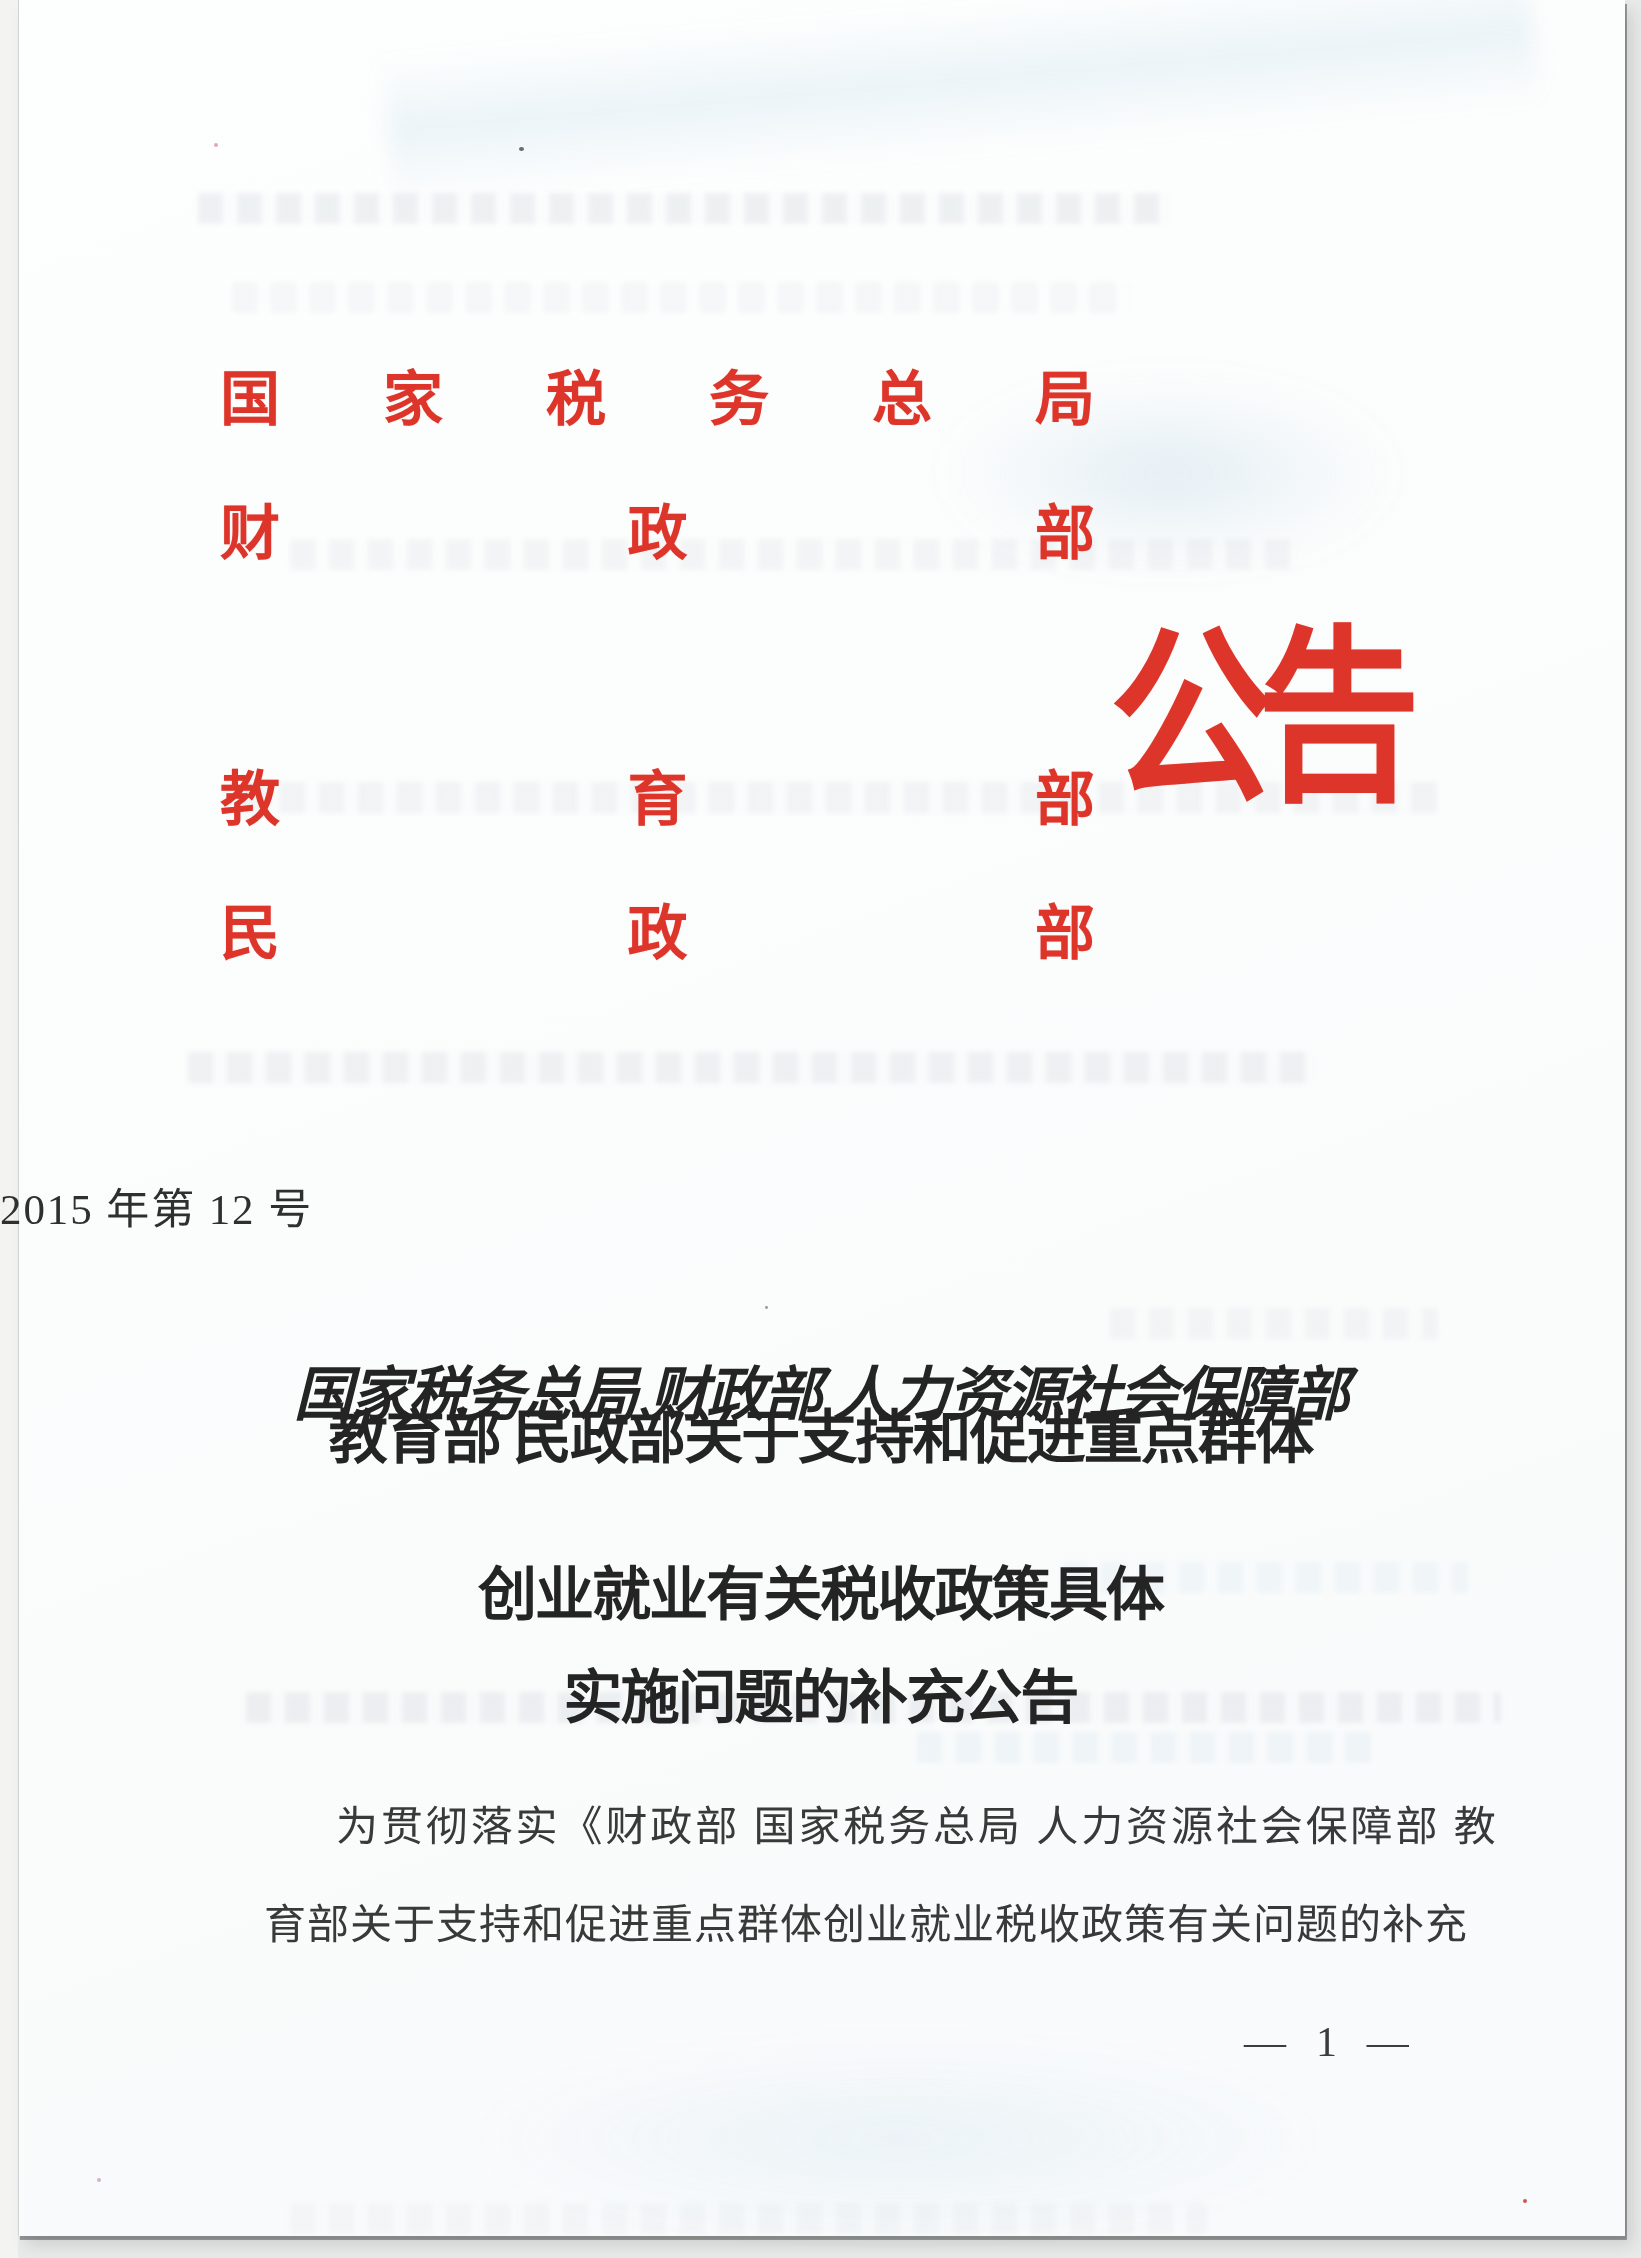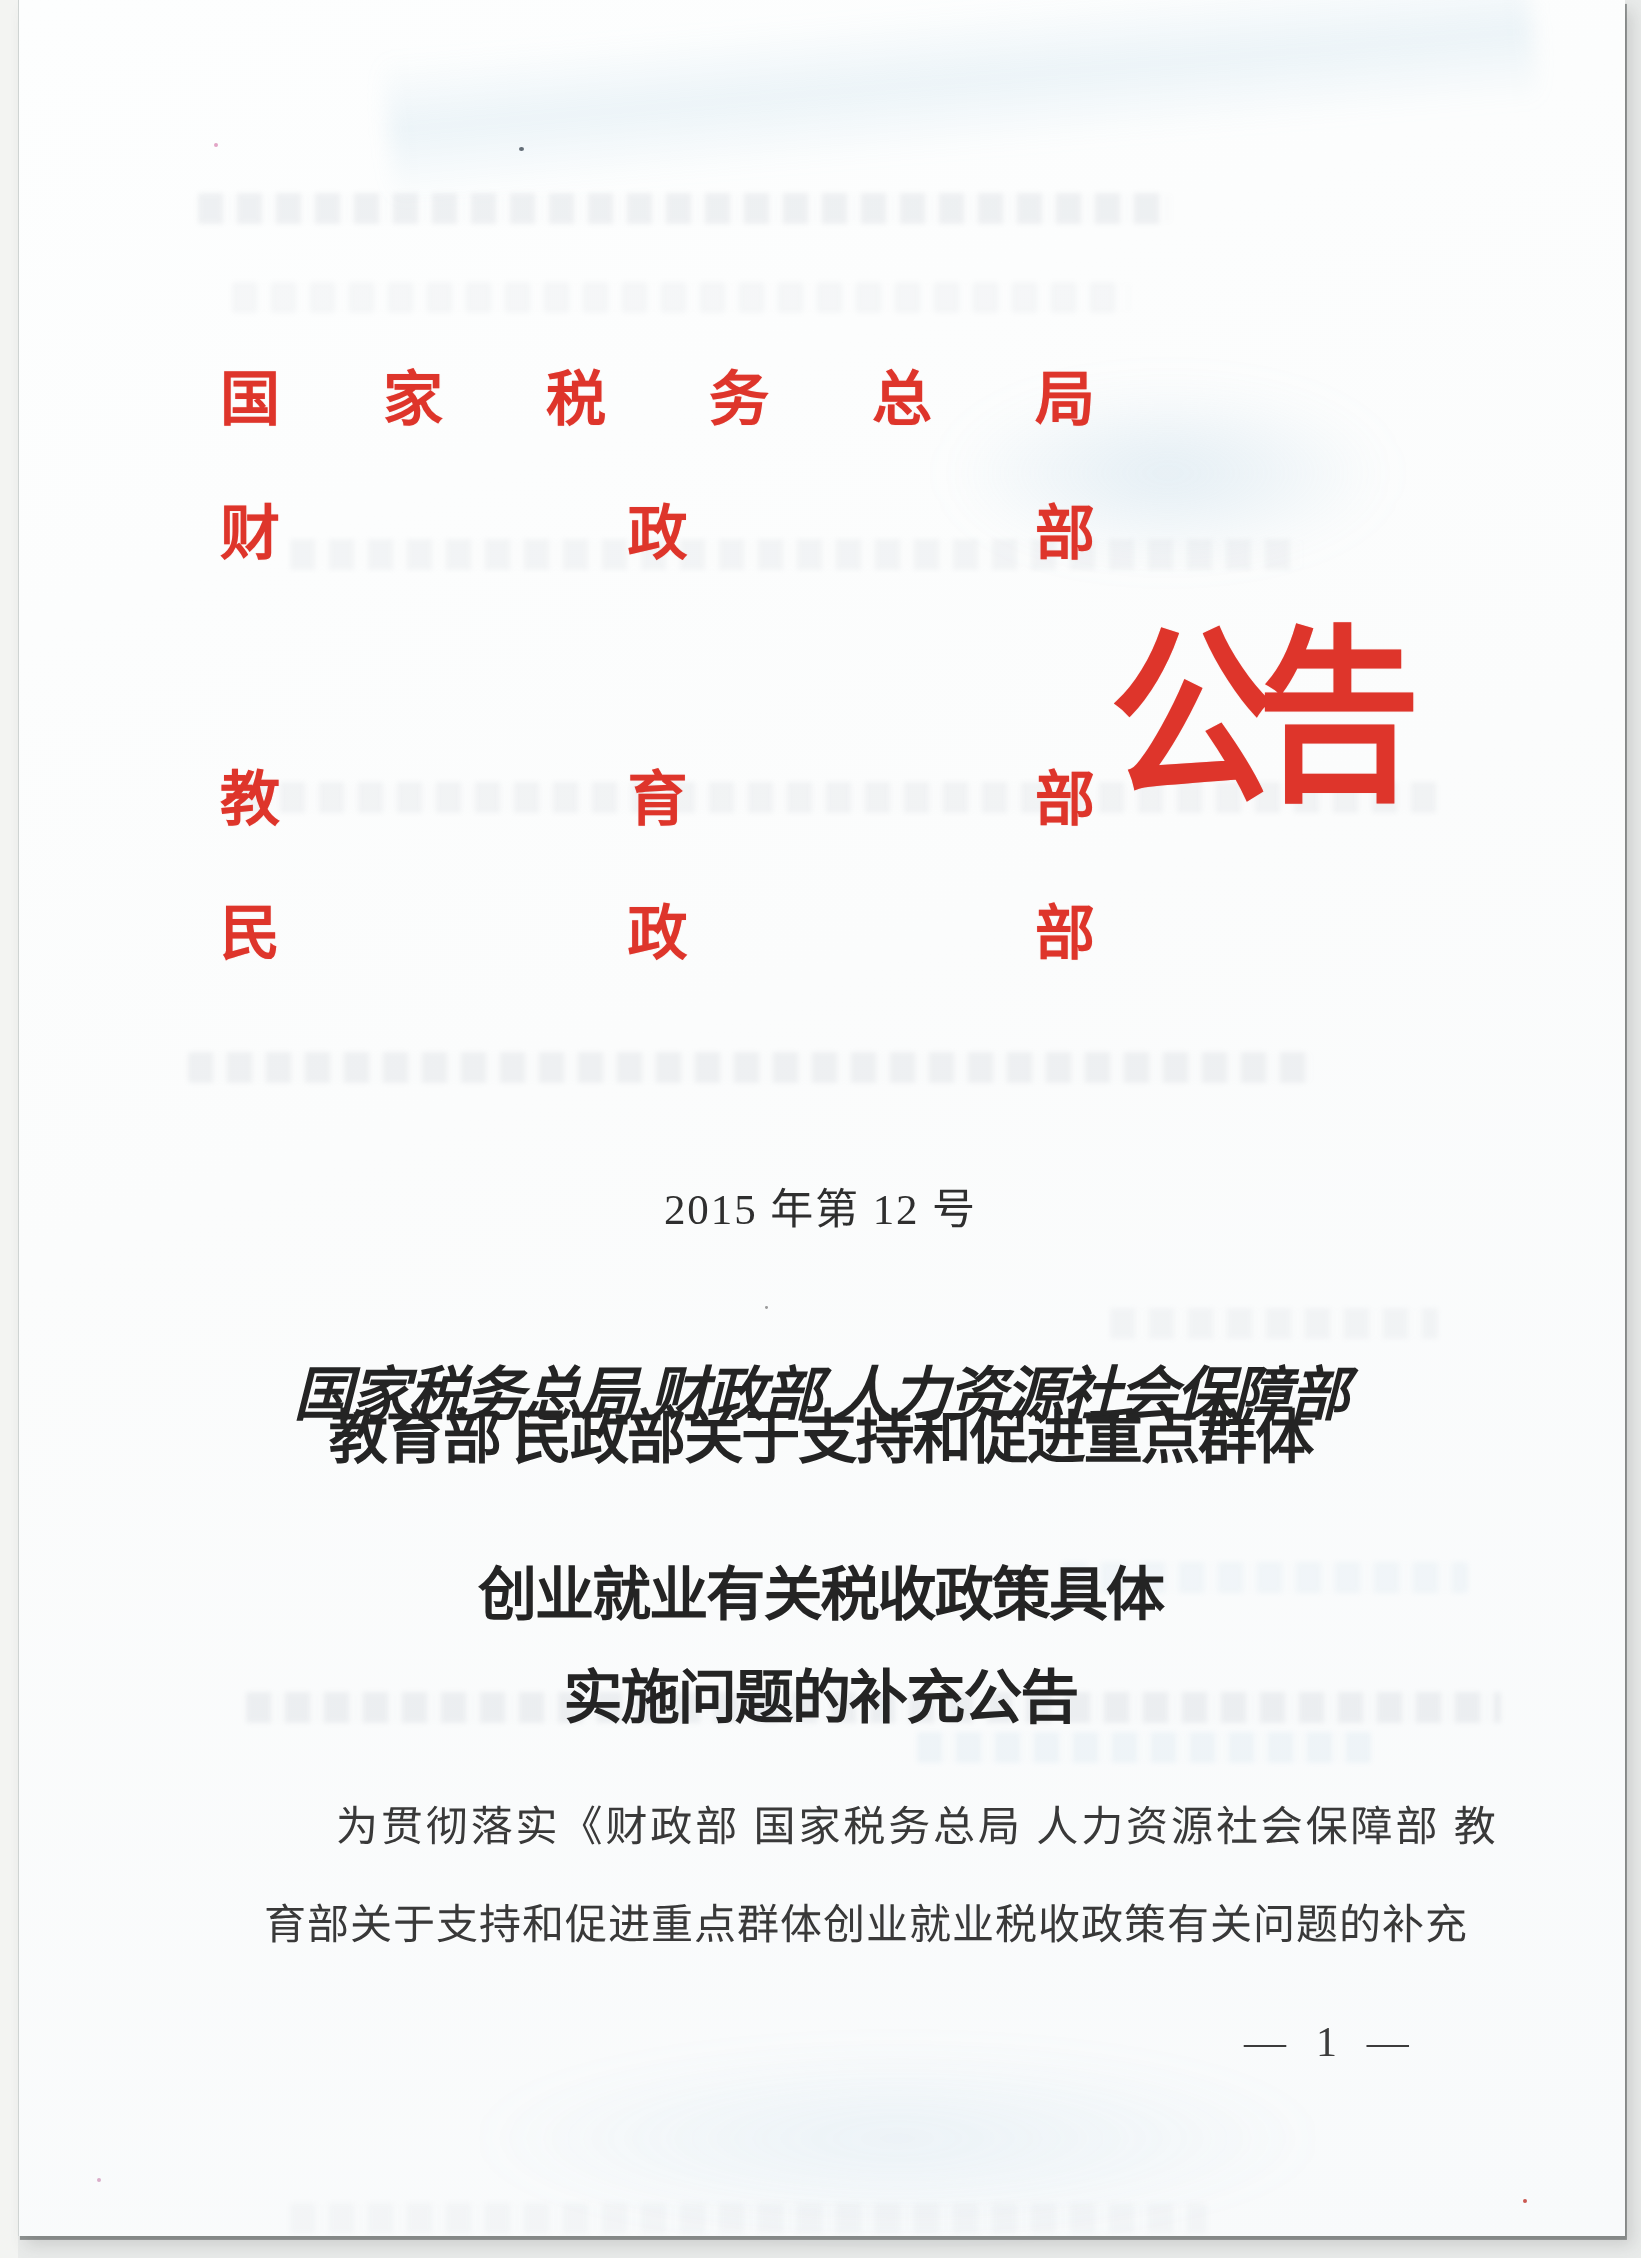--- a/index.html
+++ b/index.html
@@ -28,21 +28,21 @@
   .gonggao{
     position:absolute;left:1110px;top:626px;
     font-size:189px;font-weight:700;color:#de352b;line-height:1;
     letter-spacing:-17.4px;transform:scaleX(.86);transform-origin:left top;
     text-shadow:0 0 1px rgba(222,53,43,.35);
   }
 
   
   .doc-number{
     position:absolute;left:0;top:1174px;width:1641px;
-    text-align:center;font-size:43px;color:#2f2f2f;letter-spacing:1.9px;
+    text-align:left;font-size:43px;color:#2f2f2f;letter-spacing:1.9px;
   }
   .title-line{
     position:absolute;left:0;width:1641px;text-align:center;
     font-size:59px;font-weight:700;color:#242424;letter-spacing:-1.9px;
   }
   .body-line{
     position:absolute;font-size:42px;color:#393939;
   }
   .page-number{
     position:absolute;left:1244px;top:2018px;

